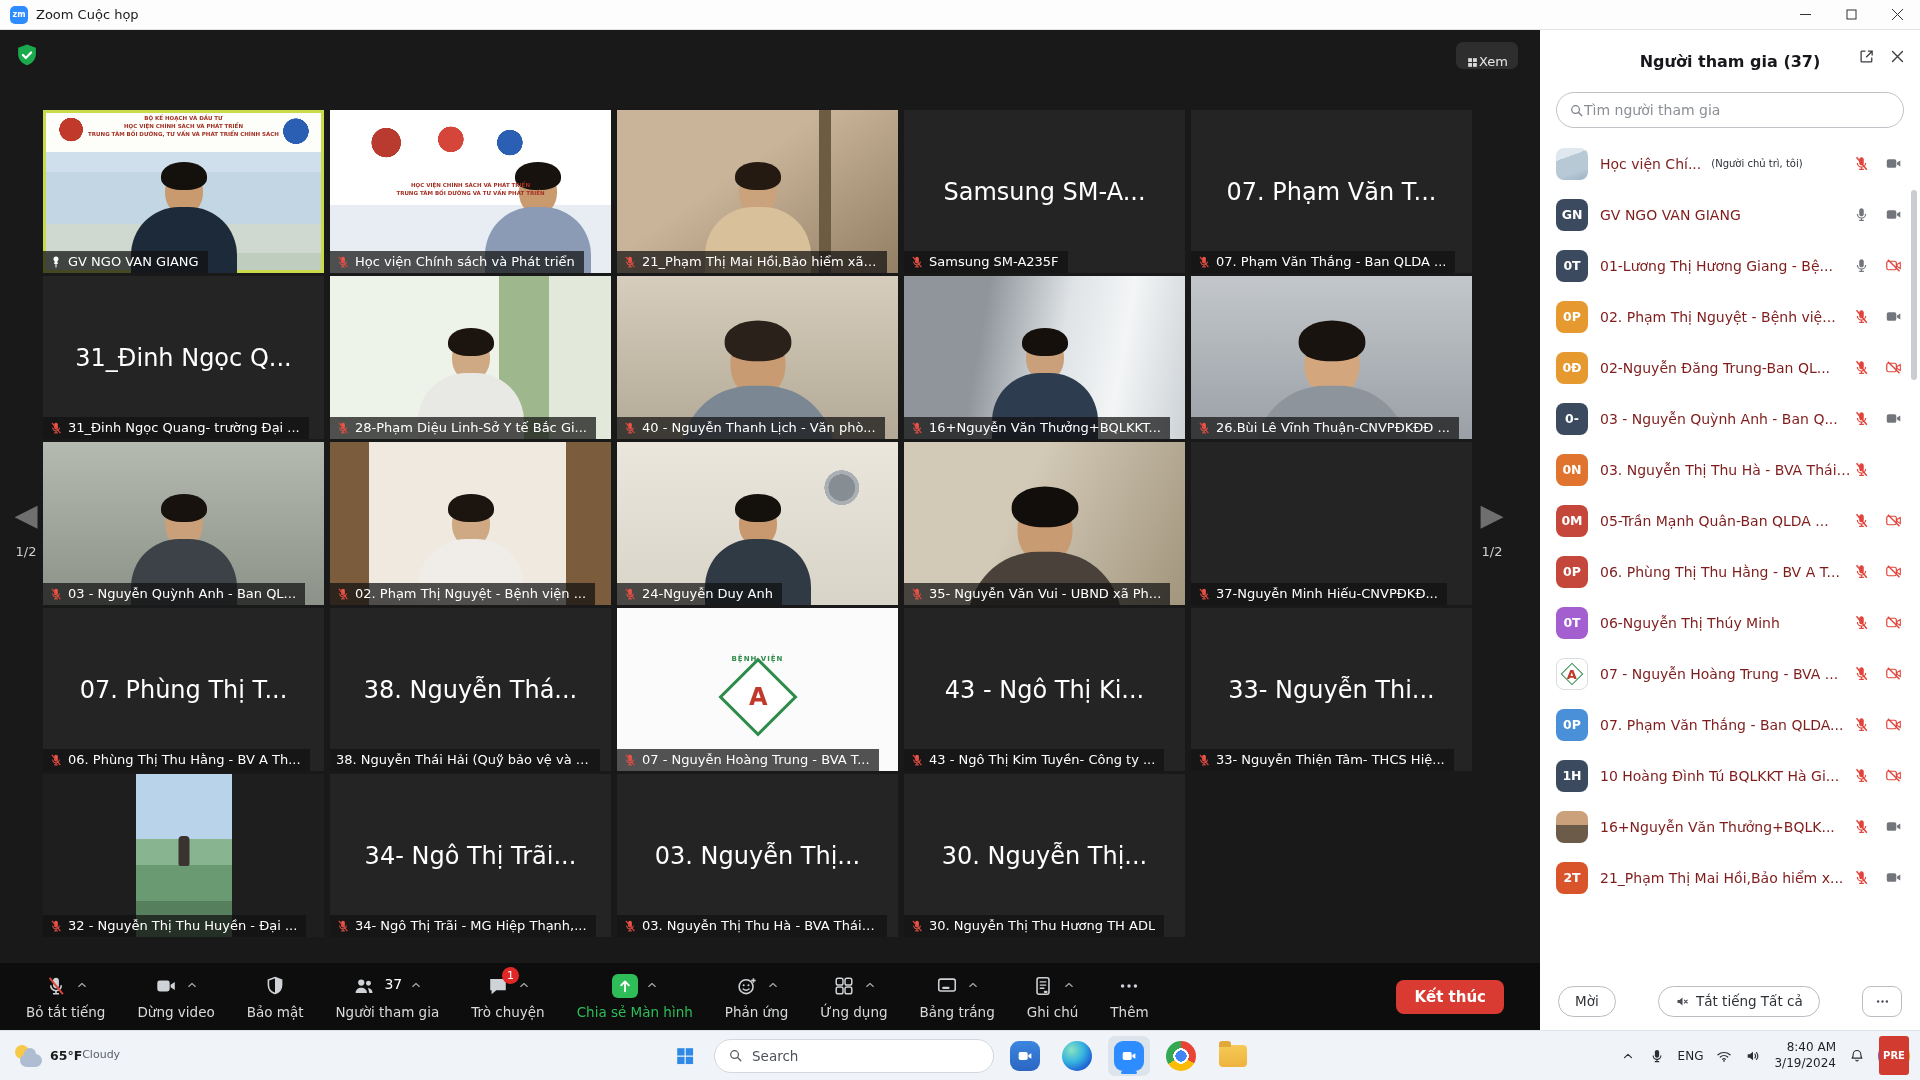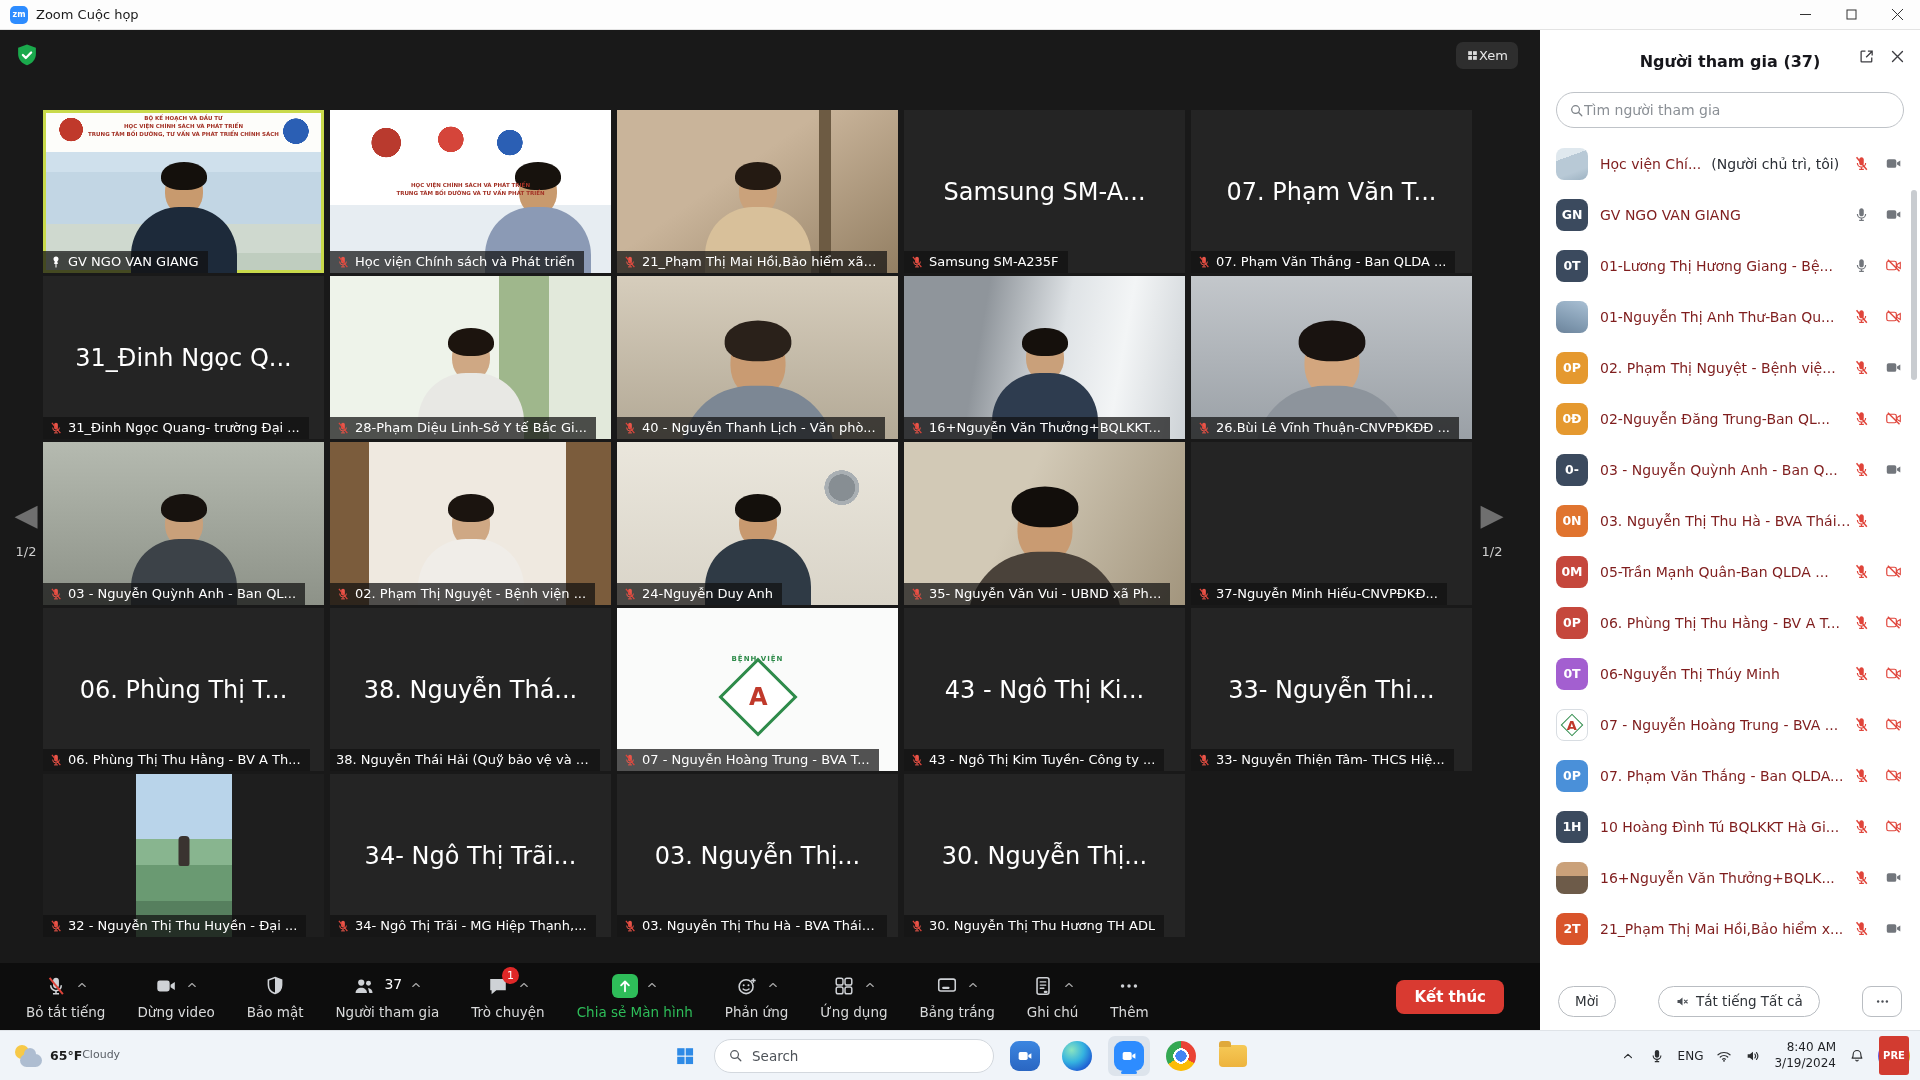--- a/index.html
+++ b/index.html
@@ -10,21 +10,21 @@
   .titlebar{height:30px;background:#fdfdfd;display:flex;align-items:center;padding-left:10px;border-bottom:1px solid #e3e3e3}
   .zmbadge{width:18px;height:18px;border-radius:5px;background:var(--c-zoom-blue,#2d8cff);color:#fff;font-size:8px;font-weight:bold;display:flex;align-items:center;justify-content:center;margin-right:8px}
   .wtitle{font-size:13px;color:#1b1b1b}
   .wctrls{margin-left:auto;display:flex;height:100%}
   .wc{width:46px;height:100%;display:flex;align-items:center;justify-content:center;color:#222}
   
   .main{flex:1;display:flex;min-height:0}
   .videocol{width:1540px;display:flex;flex-direction:column;background:#191919}
   .stage{position:relative;flex:1;background:#191919;overflow:hidden}
   .shieldchk{position:absolute;left:14px;top:12px;width:26px;height:26px}
-  .viewbtn{position:absolute;top:12px;right:22px;height:27px;background:#2e2e2e;border:none;border-radius:7px;color:#e7e7e7;font-size:13px;display:flex;align-items:center;padding:0 10px;cursor:pointer}
+  .viewbtn{position:absolute;top:12px;right:22px;height:27px;background:#2e2e2e;border:none;border-radius:7px;color:#e7e7e7;font-size:13px;display:flex;align-items:flex-end;padding:0 10px;cursor:pointer}
   .viewbtn .gi{width:13px;height:13px;color:#dcdcdc}
   
   .grid{position:absolute;left:43px;top:80px;display:grid;grid-template-columns:repeat(5,281px);grid-auto-rows:163px;gap:3px 6px}
   .tile{position:relative;background:#242424;overflow:hidden}
   .tile.active{outline:3px solid var(--c-active-border,#c9da4b);outline-offset:-3px}
   .bigname{position:absolute;inset:0;display:flex;align-items:center;justify-content:center;color:#fff;font-weight:normal;font-size:24px;white-space:nowrap;padding:0 10px}
   .tlabel{position:absolute;left:0;bottom:0;max-width:96%;background:rgba(16,16,16,.72);color:#fff;font-size:13px;padding:3px 9px 4px 6px;display:flex;align-items:center;gap:5px;white-space:nowrap;overflow:hidden}
   .ltxt{overflow:hidden;text-overflow:ellipsis}
   .lic{width:14px;height:14px;color:#e8564a;flex:none}
   .lic.pin{color:#fff}
@@ -90,21 +90,21 @@
   .plist{flex:1;overflow:hidden;padding-top:4px}
   .prow{height:51px;display:flex;align-items:center;padding:0 18px 0 16px;cursor:pointer}
   .pav{width:32px;height:32px;border-radius:8px;flex:none;margin-right:12px;display:flex;align-items:center;justify-content:center;color:#fff;font-size:12.5px;font-weight:bold}
   .pav.img-building{background:linear-gradient(160deg,#dfe8ee 0 30%,#b8c9d6 30% 70%,#9db2c2)}
   .pav.img-sky{background:linear-gradient(200deg,#a9c0d4,#7d96ad 70%,#6c839a)}
   .pav.img-photo{background:linear-gradient(#caa17a 0 45%,#6d5b49 45%)}
   .pav.img-logo{background:#fff;border:1px solid #d8dde2}
   .pav.img-logo b{color:#c0392b;font-size:13px;border:1.5px solid #2e8b4a;transform:rotate(45deg);width:16px;height:16px;display:flex;align-items:center;justify-content:center}
   .pav.img-logo b i{transform:rotate(-45deg);font-style:normal}
   .pname{font-size:14px;color:#7f1d1d;white-space:nowrap;overflow:hidden;text-overflow:ellipsis}
-  .prole{font-size:14px;color:#2a2e35;white-space:nowrap;margin-left:10px}
+  .prole{font-size:10px;color:#2a2e35;white-space:nowrap;margin-left:10px}
   .pics{margin-left:auto;display:flex;gap:15px;width:49px;flex:none;justify-content:flex-start}
   .sic{width:17px;height:17px;color:#72767c}
   .sic.red{color:var(--c-danger-red,#e0443a)}
   .sb-scroll{position:absolute;right:3px;top:160px;width:6px;height:190px;border-radius:3px;background:#c9ccd0;cursor:pointer}
   .sb-foot{height:58px;display:flex;align-items:center;justify-content:space-between;padding:0 18px}
   .sbtn{height:31px;border:1px solid #b9bdc2;background:#fff;border-radius:16px;font-size:13.5px;color:#2f3338;padding:0 16px;cursor:pointer;display:flex;align-items:center;gap:6px}
   .sbtn svg{width:15px;height:15px;color:#4a4e54}
   .sbtn.more{width:40px;justify-content:center;border-radius:9px;padding:0}
   
   .taskbar{height:50px;background:#f0f4f9;border-top:1px solid #dfe3e8;display:flex;align-items:center;position:relative}
@@ -485,21 +485,21 @@
             </div>
             <div class="tile">
               <div class="tlabel">
                 <svg class="lic">
                   <use href="#i-mic-off"></use>
                 </svg>
                 <span class="ltxt">37-Nguyễn Minh Hiếu-CNVPĐKĐ...</span>
               </div>
             </div>
             <div class="tile">
-              <div class="bigname">06. Phùng Thị T...</div>
+              <div class="bigname">07. Phùng Thị T...</div>
               <div class="tlabel">
                 <svg class="lic">
                   <use href="#i-mic-off"></use>
                 </svg>
                 <span class="ltxt">06. Phùng Thị Thu Hằng - BV A Th...</span>
               </div>
             </div>
             <div class="tile">
               <div class="bigname">38. Nguyễn Thá...</div>
               <div class="tlabel">
@@ -773,32 +773,20 @@
                 <use href="#i-cam"></use>
               </svg>
             </span>
           </div>
           <div class="prow">
             <span class="pav" style="background:#3b4a5e">0T</span>
             <span class="pname">01-Lương Thị Hương Giang - Bệ...</span>
             <span class="pics">
               <svg class="sic">
                 <use href="#i-mic"></use>
-              </svg>
-              <svg class="sic red">
-                <use href="#i-cam-off"></use>
-              </svg>
-            </span>
-          </div>
-          <div class="prow">
-            <span class="pav img-sky"></span>
-            <span class="pname">01-Nguyễn Thị Anh Thư-Ban Qu...</span>
-            <span class="pics">
-              <svg class="sic red">
-                <use href="#i-mic-off"></use>
               </svg>
               <svg class="sic red">
                 <use href="#i-cam-off"></use>
               </svg>
             </span>
           </div>
           <div class="prow">
             <span class="pav" style="background:#e5992f">0P</span>
             <span class="pname">02. Phạm Thị  Nguyệt - Bệnh việ...</span>
             <span class="pics">

